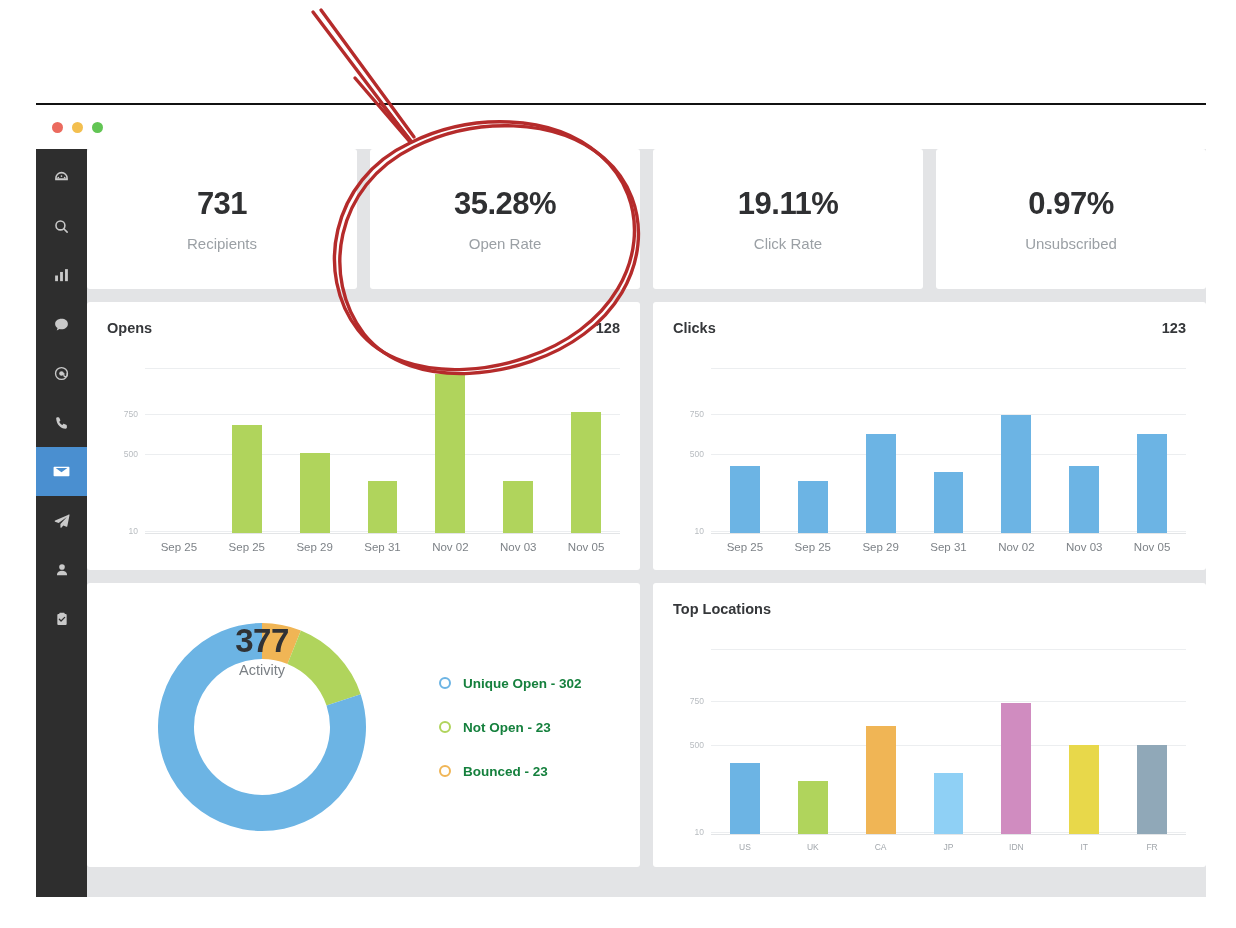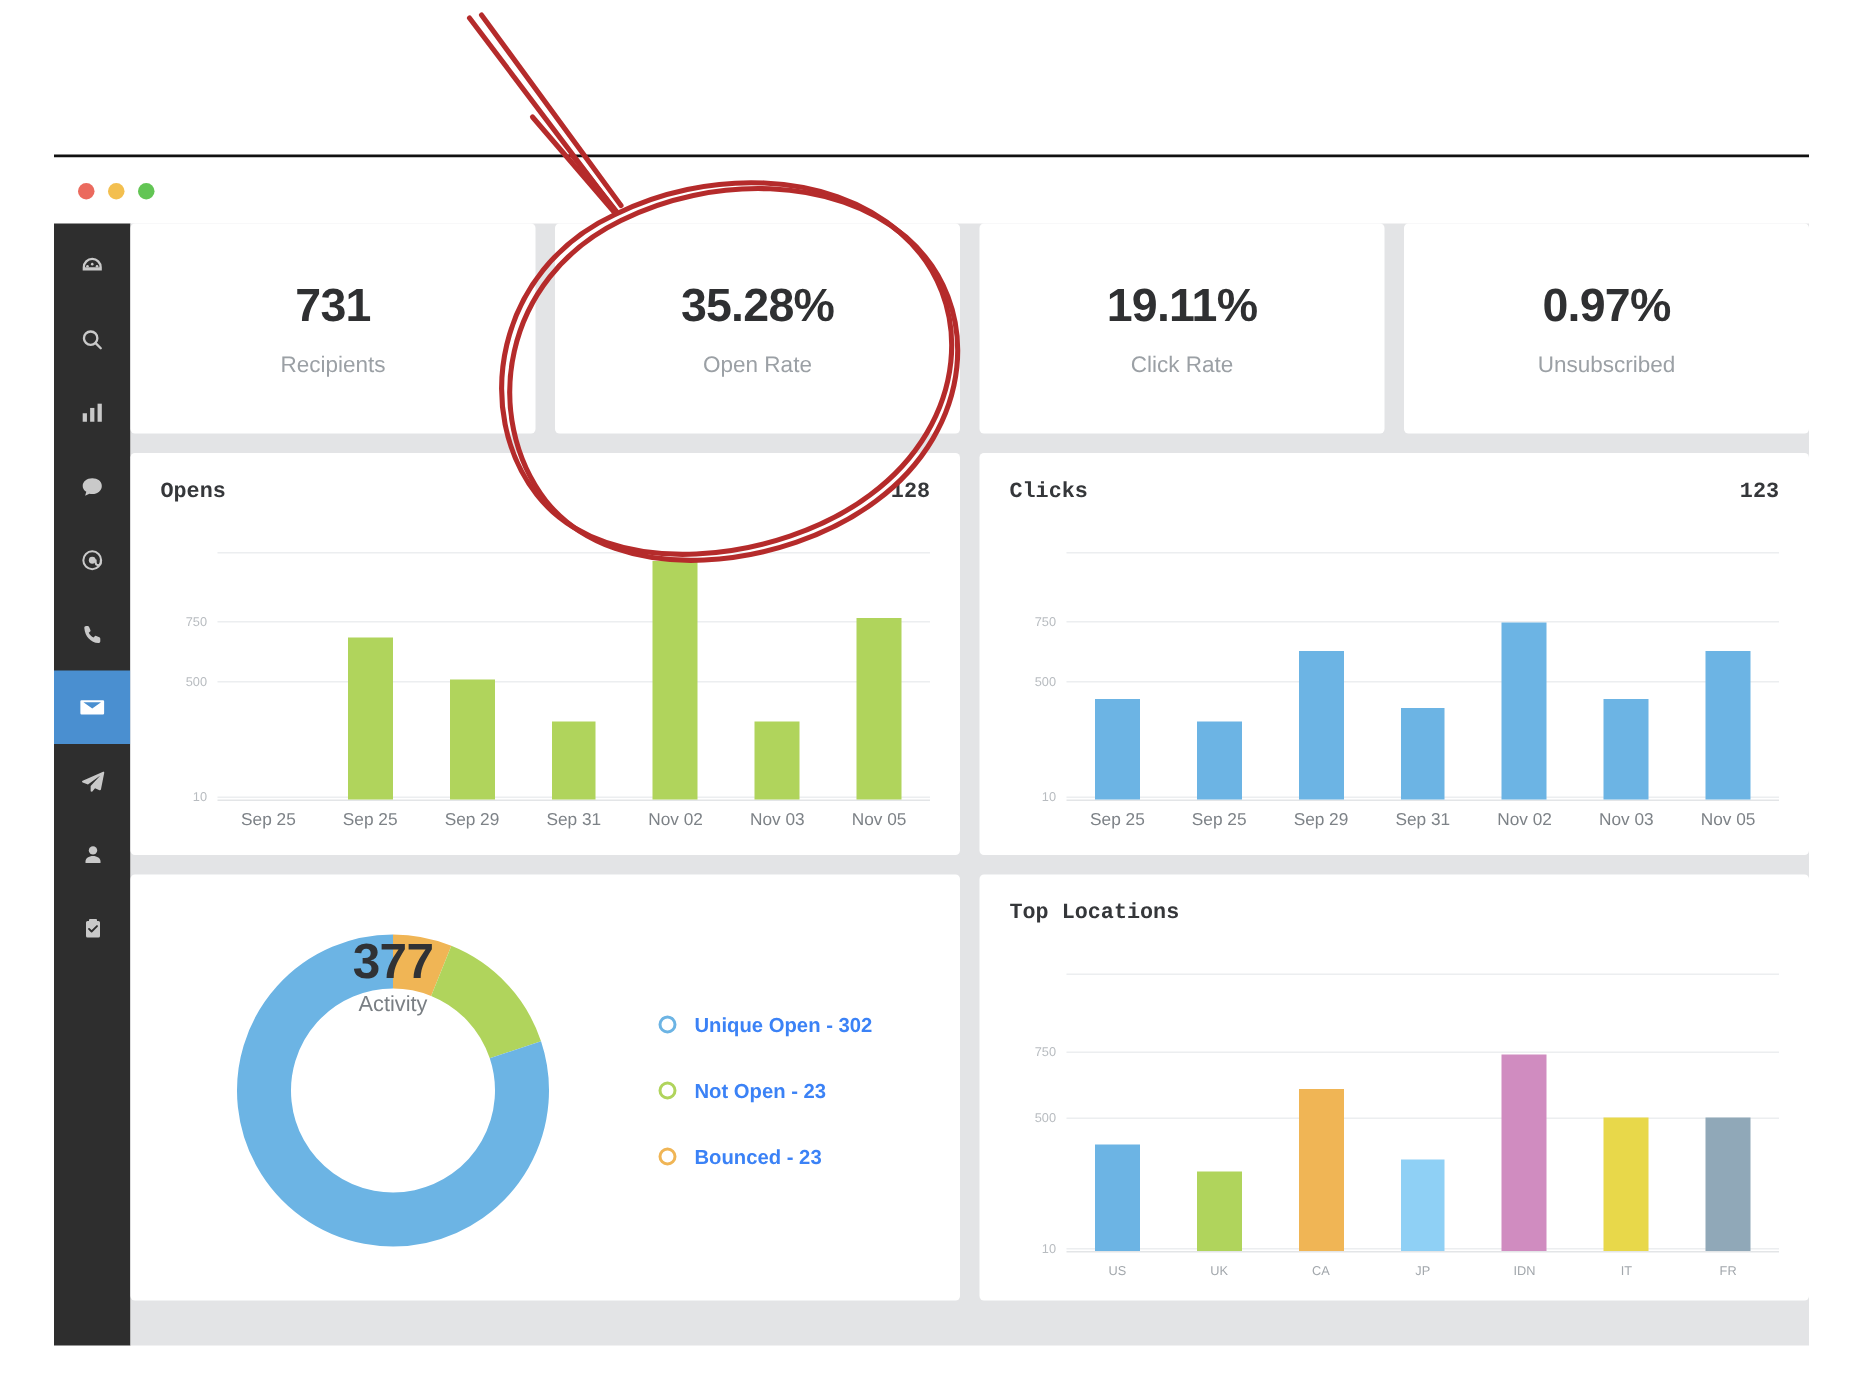--- a/index.html
+++ b/index.html
@@ -64,21 +64,21 @@
   }
   .kpi-label { font-size: 15px; color: #9ba0a5; font-weight: normal; }
 
   .grid-row { display: flex; gap: 13px; margin-top: 13px; }
   .card {
     flex: 1; background: #ffffff; border-radius: 3px; position: relative;
   }
   .card.charts { height: 268px; padding: 18px 20px 14px 20px; }
   .card.lower  { height: 284px; padding: 18px 20px 14px 20px; }
 
-  .card-head { display: flex; justify-content: space-between; align-items: baseline; font-family: Liberation Mono, monospace; }
+  .card-head { display: flex; justify-content: space-between; align-items: baseline; }
   .card-title { font-size: 14.5px; font-weight: bold; color: #35373a; }
   .card-total { font-size: 14.5px; font-weight: bold; color: #35373a; }
 
   
   .chart { position: relative; margin-top: 12px; }
   .chart.opens, .chart.clicks { height: 195px; }
   .chart.loc { height: 215px; }
 
   .plot { position: relative; height: calc(100% - 30px); margin-left: 38px; margin-top: 32px; }
   .gridline {
@@ -112,21 +112,21 @@
   }
   .donut-value { font-size: 33px; font-weight: bold; color: #303235; letter-spacing: -0.5px; }
   .donut-label { font-size: 14.5px; color: #7a7f84; margin-top: 2px; }
   .legend { margin-left: 72px; }
   .legend-item { display: flex; align-items: center; margin-bottom: 29px; }
   .legend-item:last-child { margin-bottom: 0; }
   .legend-dot {
     width: 12px; height: 12px; border-radius: 50%; border: 2.2px solid #000;
     margin-right: 12px; flex: none; background: transparent;
   }
-  .legend-text { font-size: 13.5px; font-weight: bold; color: #3b82f6; white-space: nowrap; }
+  .legend-text { font-size: 13.5px; font-weight: bold; color: #15803d; white-space: nowrap; }
 
   
   .annot { position: absolute; left: 0; top: 0; width: 1236px; height: 928px; pointer-events: none; }
 </style>
 </head>
 <body>
 
 <div id="root">
 
   <div class="window">

